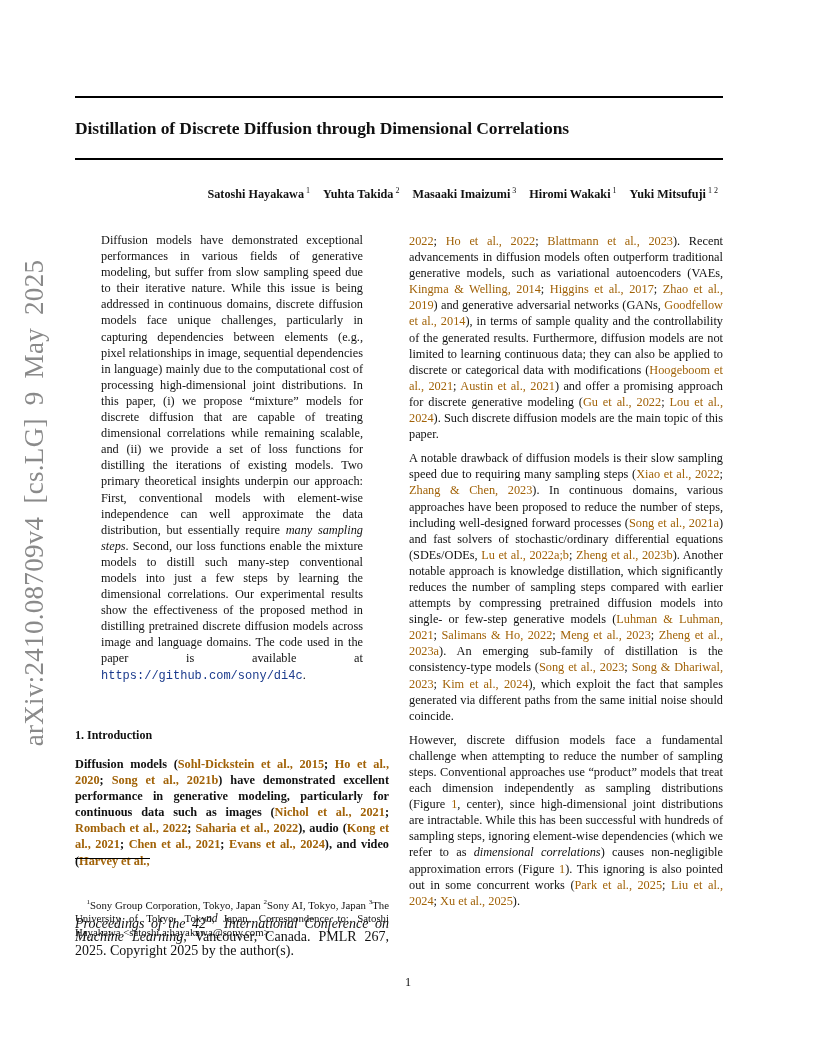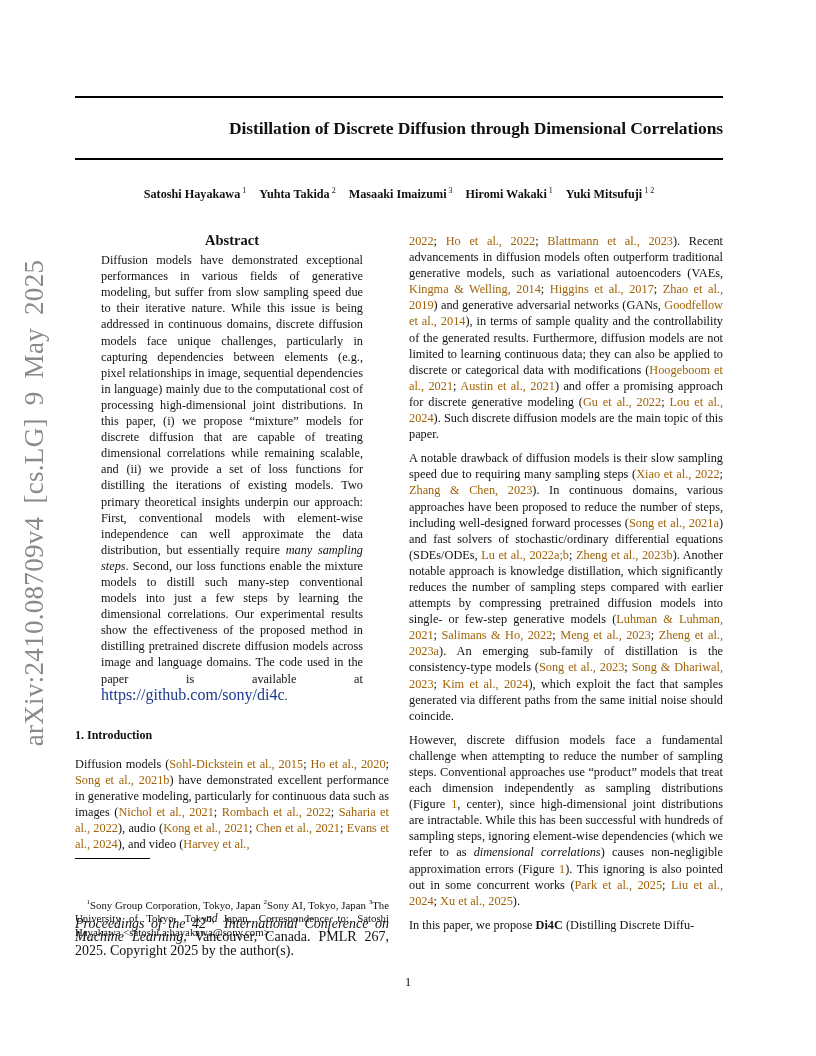--- a/index.html
+++ b/index.html
@@ -1,40 +1,40 @@
 <!DOCTYPE html>
 <html><head>
 <meta charset="utf-8">
 <style>
   html, body { margin: 0; padding: 0; background: #ffffff; }
   body { width: 816px; height: 1056px; position: relative; overflow: hidden;
          font-family: "Liberation Serif", "DejaVu Serif", serif; color: #111; }
   .rule { position: absolute; left: 75px; width: 648px; background: #000; }
   .rule.top { top: 96px; height: 2px; }
   .rule.bottom { top: 158px; height: 1.5px; }
-  .title { position: absolute; top: 118px; left: 75px; width: 648px; text-align: right;
+  .title { position: absolute; top: 118px; left: 75px; width: 648px; text-align: left;
            font-weight: bold; font-size: 17.5px; letter-spacing: -0.1px; }
-  .authors { position: absolute; top: 186px; left: 75px; width: 648px; text-align: center;
+  .authors { position: absolute; top: 186px; left: 75px; width: 648px; text-align: right;
              font-weight: bold; font-size: 12.2px; }
   .authors .author { margin: 0 5px; }
   .authors sup { font-weight: normal; font-size: 8px; margin-left: 2px; }
   .sidebar { position: absolute; left: 14px; top: 248px; width: 40px; height: 510px; }
   .sidebar span { position: absolute; left: 50%; top: 50%; white-space: nowrap;
                   transform: translate(-50%, -50%) rotate(-90deg);
                   font-size: 27px; color: #8a8a8a; letter-spacing: 0.3px; word-spacing: 6px; }
   .col { position: absolute; font-size: 12.3px; line-height: 16.1px; text-align: justify; }
   .col.right { left: 409px; width: 314px; top: 233px; }
   .abstract { position: absolute; left: 101px; width: 262px; top: 232px; font-size: 12.3px;
               line-height: 16.1px; text-align: justify; }
   .abstract h2 { font-size: 14.5px; font-weight: bold; text-align: center; margin: 0 0 4px 0; }
   .abstract p { margin: 0; hyphens: manual; }
-  .code { font-family: Liberation Serif, serif; font-size: 16px; color: #1a3a8c; }
+  .code { font-family: Liberation Mono, monospace; font-size: 12px; color: #1a3a8c; }
   .cite { color: #a16207; }
   .section-h { position: absolute; left: 75px; top: 728px; font-size: 12px; font-weight: bold; margin: 0; }
-  .intro { position: absolute; left: 75px; width: 314px; top: 756px; font-size: 12.3px; line-height: 16.1px; text-align: justify; margin: 0; }
+  .intro { position: absolute; left: 75px; width: 314px; top: 756px; font-size: 12.3px; line-height: 16.1px; text-align: justify; margin: 0; font-weight: bold; }
   .fn-rule { position: absolute; left: 75px; top: 858px; width: 75px; height: 1px; background: #000; }
   .footnote { position: absolute; left: 75px; width: 314px; top: 896px; font-size: 10.8px; line-height: 13.6px; text-align: justify; margin: 0; }
   .footnote sup { font-size: 7px; }
   .proceedings { position: absolute; left: 75px; width: 314px; top: 912px; font-size: 14px; line-height: 13.6px; text-align: justify; margin: 0; }
   .right p { margin: 0 0 8px 0; }
   .pagenum { position: absolute; top: 975px; left: 0; width: 816px; text-align: center; font-size: 12.3px; }
 </style>
 </head>
 <body>
 
@@ -48,32 +48,30 @@
   <span class="author"><span>Masaaki Imaizumi</span><sup>3</sup></span>
   <span class="author"><span>Hiromi Wakaki</span><sup>1</sup></span>
   <span class="author"><span>Yuki Mitsufuji</span><sup>1 2</sup></span>
 </div>
 
 <div class="sidebar">
   <span>arXiv:2410.08709v4  [cs.LG]  9 May 2025</span>
 </div>
 
 <div class="abstract">
-  <h2>Abstract</h2>
   <p><span>Diffusion models have demonstrated exceptional performances in various fields of generative modeling, but suffer from slow sampling speed due to their iterative nature. While this issue is being addressed in continuous domains, discrete diffusion models face unique challenges, particularly in capturing dependencies between elements (e.g., pixel relationships in image, sequential dependencies in language) mainly due to the computational cost of processing high-dimensional joint distributions. In this paper, (i) we propose “mixture” models for discrete diffusion that are capable of treating dimensional correlations while remaining scalable, and (ii) we provide a set of loss functions for distilling the iterations of existing models. Two primary theoretical insights underpin our approach: First, conventional models with element-wise independence can well approximate the data distribution, but essentially require </span><em>many sampling steps</em><span>. Second, our loss functions enable the mixture models to distill such many-step conventional models into just a few steps by learning the dimensional correlations. Our experimental results show the effectiveness of the proposed method in distilling pretrained discrete diffusion models across image and language domains. The code used in the paper is available at </span><span class="code">https://github.com/sony/di4c</span><span>.</span></p>
 </div>
 
 <h2 class="section-h">1. Introduction</h2>
 <p class="intro">Diffusion models (<span class="cite">Sohl-Dickstein et al., 2015</span>; <span class="cite">Ho et al., 2020</span>; <span class="cite">Song et al., 2021b</span>) have demonstrated excellent performance in generative modeling, particularly for continuous data such as images (<span class="cite">Nichol et al., 2021</span>; <span class="cite">Rombach et al., 2022</span>; <span class="cite">Saharia et al., 2022</span>), audio (<span class="cite">Kong et al., 2021</span>; <span class="cite">Chen et al., 2021</span>; <span class="cite">Evans et al., 2024</span>), and video (<span class="cite">Harvey et al.,</span></p>
 
 <div class="fn-rule"></div>
 <p class="footnote">&nbsp;&nbsp;&nbsp;&nbsp;<sup>1</sup><span>Sony Group Corporation, Tokyo, Japan </span><sup>2</sup><span>Sony AI, Tokyo, Japan </span><sup>3</sup><span>The University of Tokyo, Tokyo, Japan. Correspondence to: Satoshi Hayakawa &lt;satoshi.a.hayakawa@sony.com&gt;.</span></p>
 
 <p class="proceedings"><em>Proceedings of the </em><em>42</em><sup><em>nd</em></sup><em> International Conference on Machine Learning</em><span>, Vancouver, Canada. PMLR 267, 2025. Copyright 2025 by the author(s).</span></p>
 
 <div class="col right">
   <p><span class="cite">2022</span>; <span class="cite">Ho et al., 2022</span>; <span class="cite">Blattmann et al., 2023</span>). Recent advancements in diffusion models often outperform traditional generative models, such as variational autoencoders (VAEs, <span class="cite">Kingma &amp; Welling, 2014</span>; <span class="cite">Higgins et al., 2017</span>; <span class="cite">Zhao et al., 2019</span>) and generative adversarial networks (GANs, <span class="cite">Goodfellow et al., 2014</span>), in terms of sample quality and the controllability of the generated results. Furthermore, diffusion models are not limited to learning continuous data; they can also be applied to discrete or categorical data with modifications (<span class="cite">Hoogeboom et al., 2021</span>; <span class="cite">Austin et al., 2021</span>) and offer a promising approach for discrete generative modeling (<span class="cite">Gu et al., 2022</span>; <span class="cite">Lou et al., 2024</span>). Such discrete diffusion models are the main topic of this paper.</p>
   <p>A notable drawback of diffusion models is their slow sampling speed due to requiring many sampling steps (<span class="cite">Xiao et al., 2022</span>; <span class="cite">Zhang &amp; Chen, 2023</span>). In continuous domains, various approaches have been proposed to reduce the number of steps, including well-designed forward processes (<span class="cite">Song et al., 2021a</span>) and fast solvers of stochastic/ordinary differential equations (SDEs/ODEs, <span class="cite">Lu et al., 2022a;b</span>; <span class="cite">Zheng et al., 2023b</span>). Another notable approach is knowledge distillation, which significantly reduces the number of sampling steps compared with earlier attempts by compressing pretrained diffusion models into single- or few-step generative models (<span class="cite">Luhman &amp; Luhman, 2021</span>; <span class="cite">Salimans &amp; Ho, 2022</span>; <span class="cite">Meng et al., 2023</span>; <span class="cite">Zheng et al., 2023a</span>). An emerging sub-family of distillation is the consistency-type models (<span class="cite">Song et al., 2023</span>; <span class="cite">Song &amp; Dhariwal, 2023</span>; <span class="cite">Kim et al., 2024</span>), which exploit the fact that samples generated via different paths from the same initial noise should coincide.</p>
   <p>However, discrete diffusion models face a fundamental challenge when attempting to reduce the number of sampling steps. Conventional approaches use “product” models that treat each dimension independently as sampling distributions (Figure <span class="cite">1</span>, center), since high-dimensional joint distributions are intractable. While this has been successful with hundreds of sampling steps, ignoring element-wise dependencies (which we refer to as <em>dimensional correlations</em>) causes non-negligible approximation errors (Figure <span class="cite">1</span>). This ignoring is also pointed out in some concurrent works (<span class="cite">Park et al., 2025</span>; <span class="cite">Liu et al., 2024</span>; <span class="cite">Xu et al., 2025</span>).</p>
-  <p>In this paper, we propose <strong>Di4C</strong> (Distilling Discrete Diffu-</p>
 </div>
 
 <div class="pagenum">1</div>
 
 </body></html>

